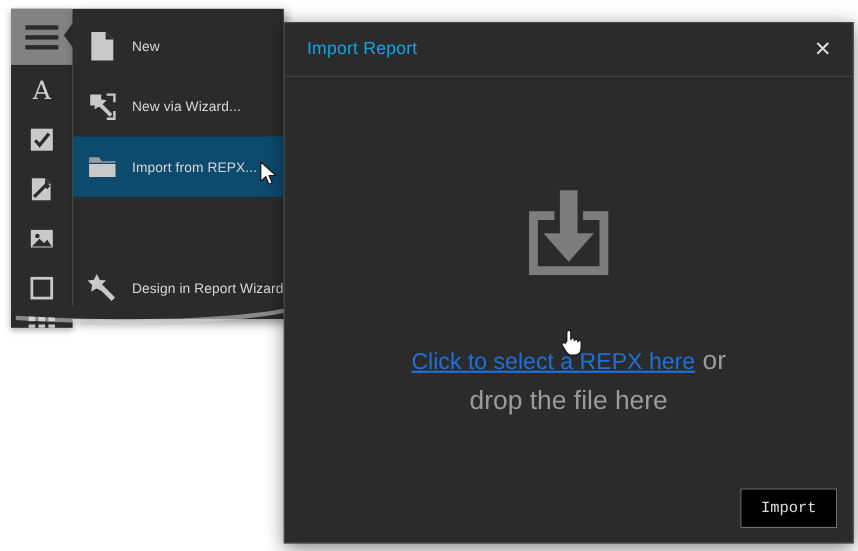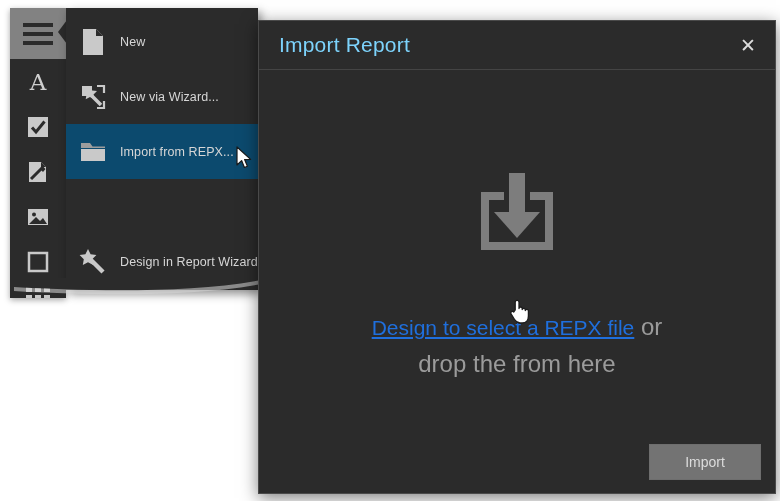--- a/index.html
+++ b/index.html
@@ -137,22 +137,22 @@
   }
   #dialog-header {
     position: relative;
     height: 48px;
     border-bottom: 1px solid #444444;
     display: flex;
     align-items: center;
   }
   #dialog-title {
     margin-left: 20px;
-    color: #7dd3fc;
-    font-size: 21px;
+    color: #0ea5e9;
+    font-size: 16px;
     font-weight: normal;
     letter-spacing: .2px;
   }
   #dialog-close {
     position: absolute;
     right: 14px;
     top: 12px;
     width: 26px;
     height: 24px;
     color: #dcdcdc;
@@ -204,27 +204,27 @@
     position: absolute;
     left: 0;
     right: 0;
     bottom: 0;
     height: 64px;
   }
   #import-button {
     position: absolute;
     right: 14px;
     bottom: 14px;
-    width: 112px;
+    width: 88px;
     height: 36px;
-    background: #737373;
+    background: #000000;
     border: 1px solid #6e6e6e;
     color: #dcdcdc;
     font-size: 14px;
-    font-family: Liberation Sans, sans-serif;
+    font-family: Liberation Mono, monospace;
     cursor: pointer;
   }
 
   
   .cursor { position: absolute; pointer-events: none; }
   #cursor-arrow { left: 236px; top: 146px; }
   #cursor-hand  { left: 509px; top: 298px; }
 </style>
 </head>
 <body>
@@ -370,22 +370,22 @@
 
       <div id="download-icon">
         <svg width="82" height="88" viewBox="0 0 82 88">
           <path d="M5 22 H28 V30 H13 V72 H69 V30 H54 V22 H77 V80 H5 Z" fill="#7d7d7d"></path>
           <rect x="33" y="3" width="16" height="44" fill="#7d7d7d"></rect>
           <path d="M18 42 H64 L41 68 Z" fill="#7d7d7d"></path>
         </svg>
       </div>
 
       <div id="drop-text">
-        <span id="select-file-link">Design to select a REPX file</span><span class="drop-gray"> or</span>
-        <span id="drop-line2" class="drop-gray">drop the from here</span>
+        <span id="select-file-link">Click to select a REPX here</span><span class="drop-gray"> or</span>
+        <span id="drop-line2" class="drop-gray">drop the file here</span>
       </div>
     </div>
 
     <div id="dialog-footer">
       <button id="import-button">Import</button>
     </div>
   </div>
 </div>
 
 <div id="cursor-arrow" class="cursor">

